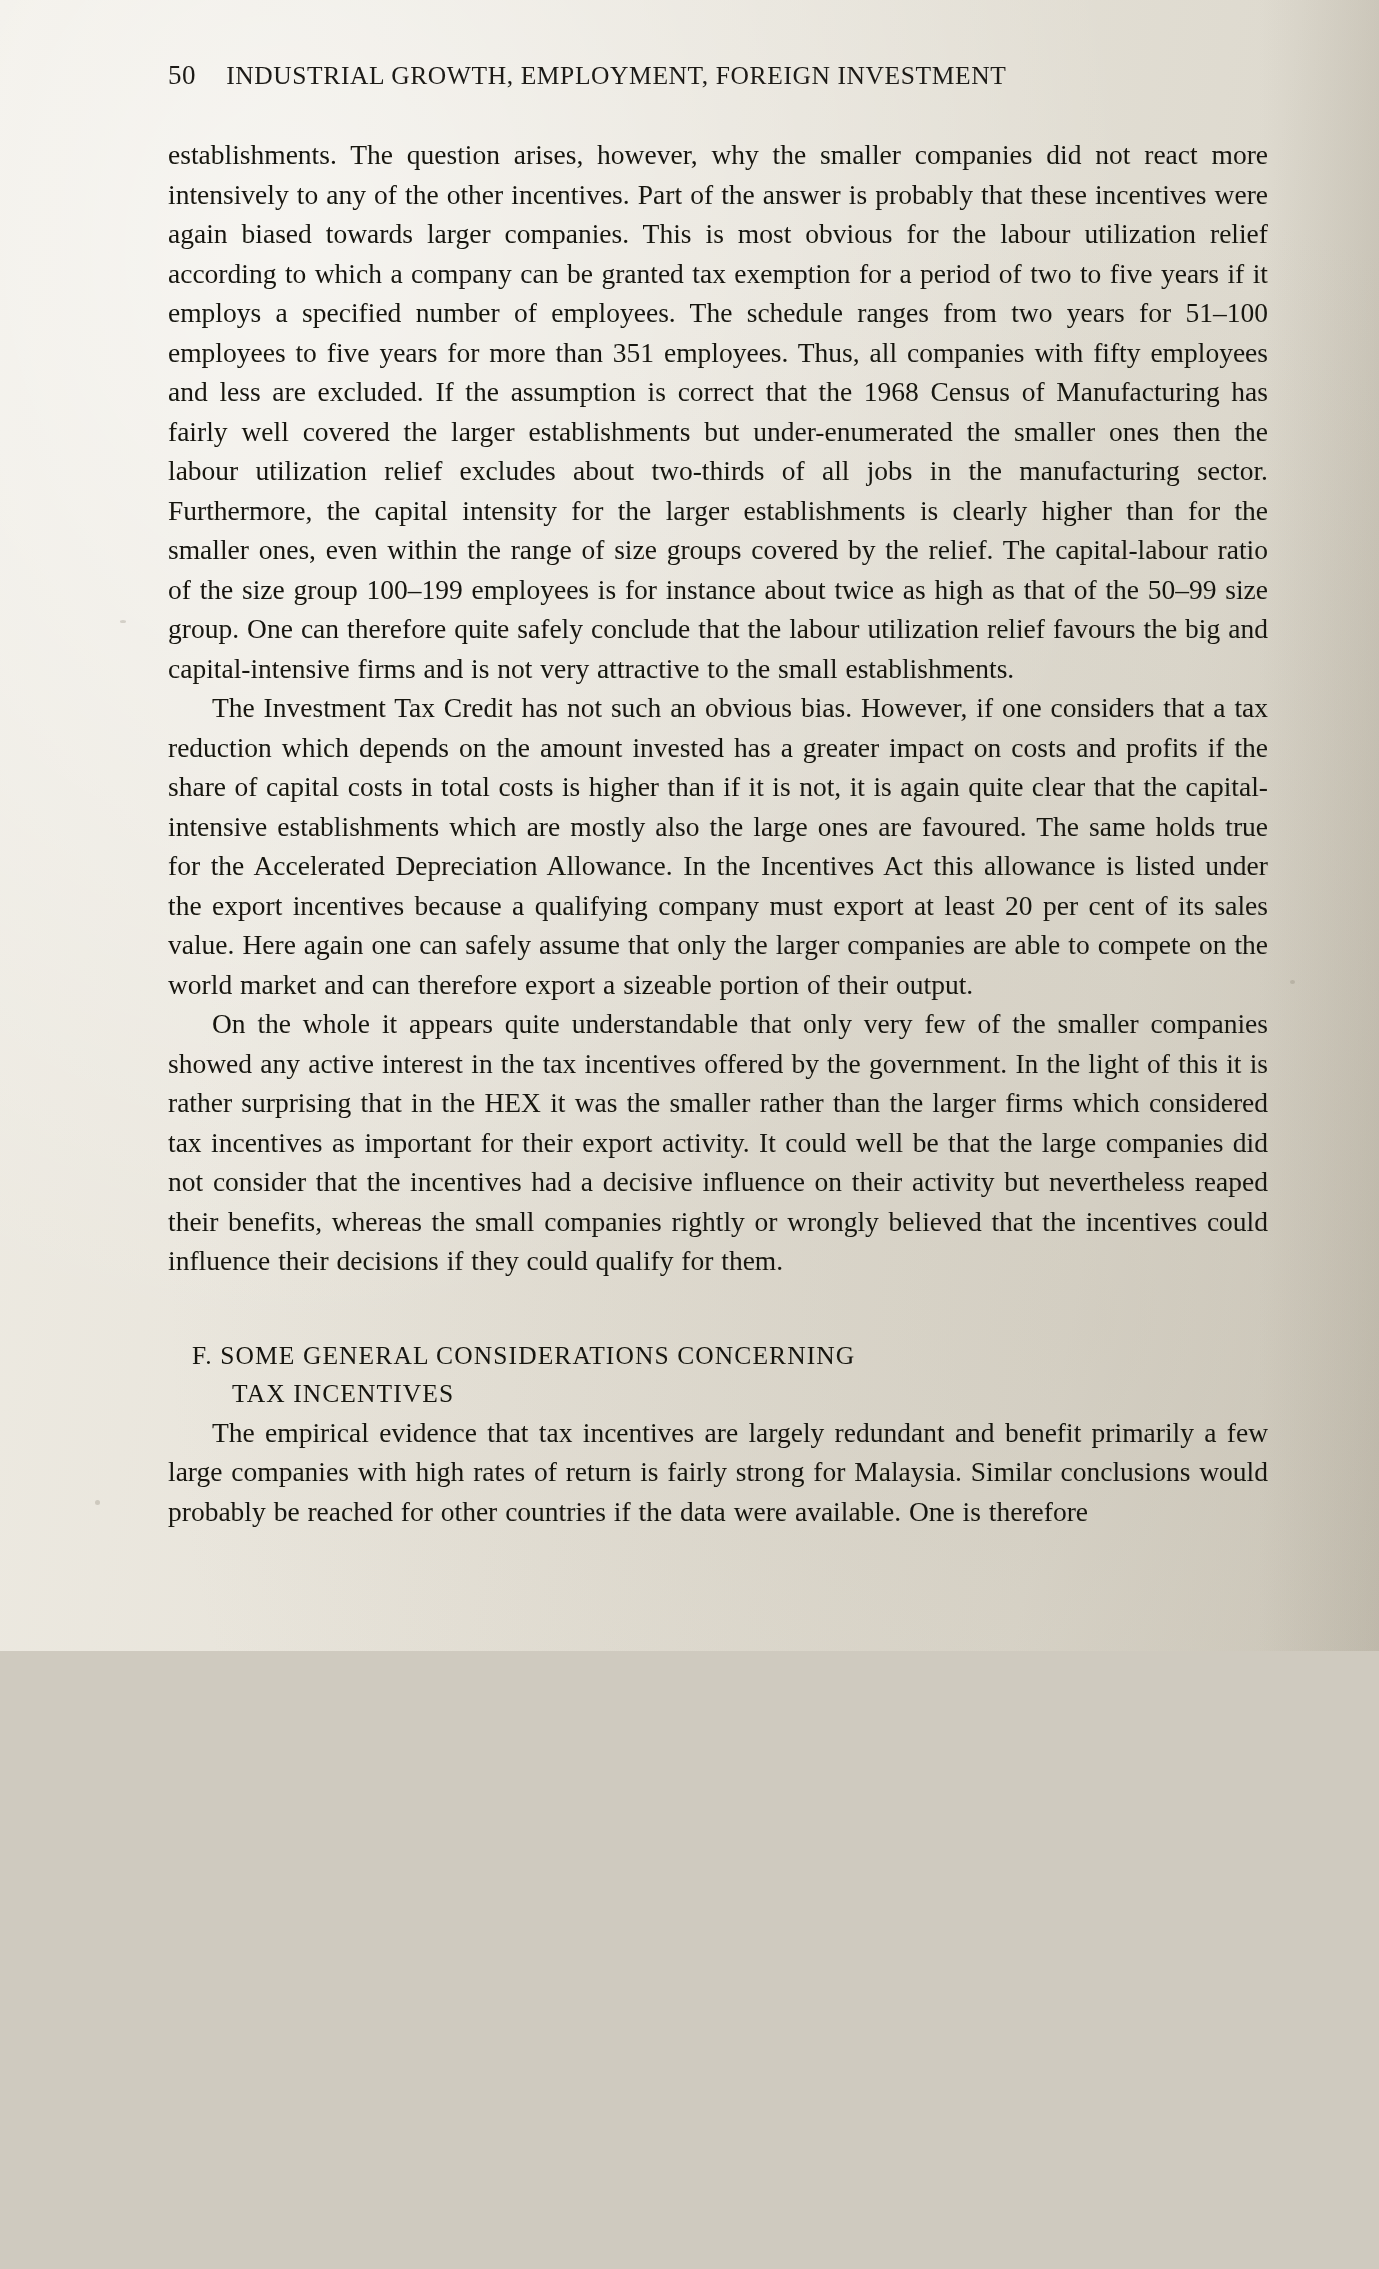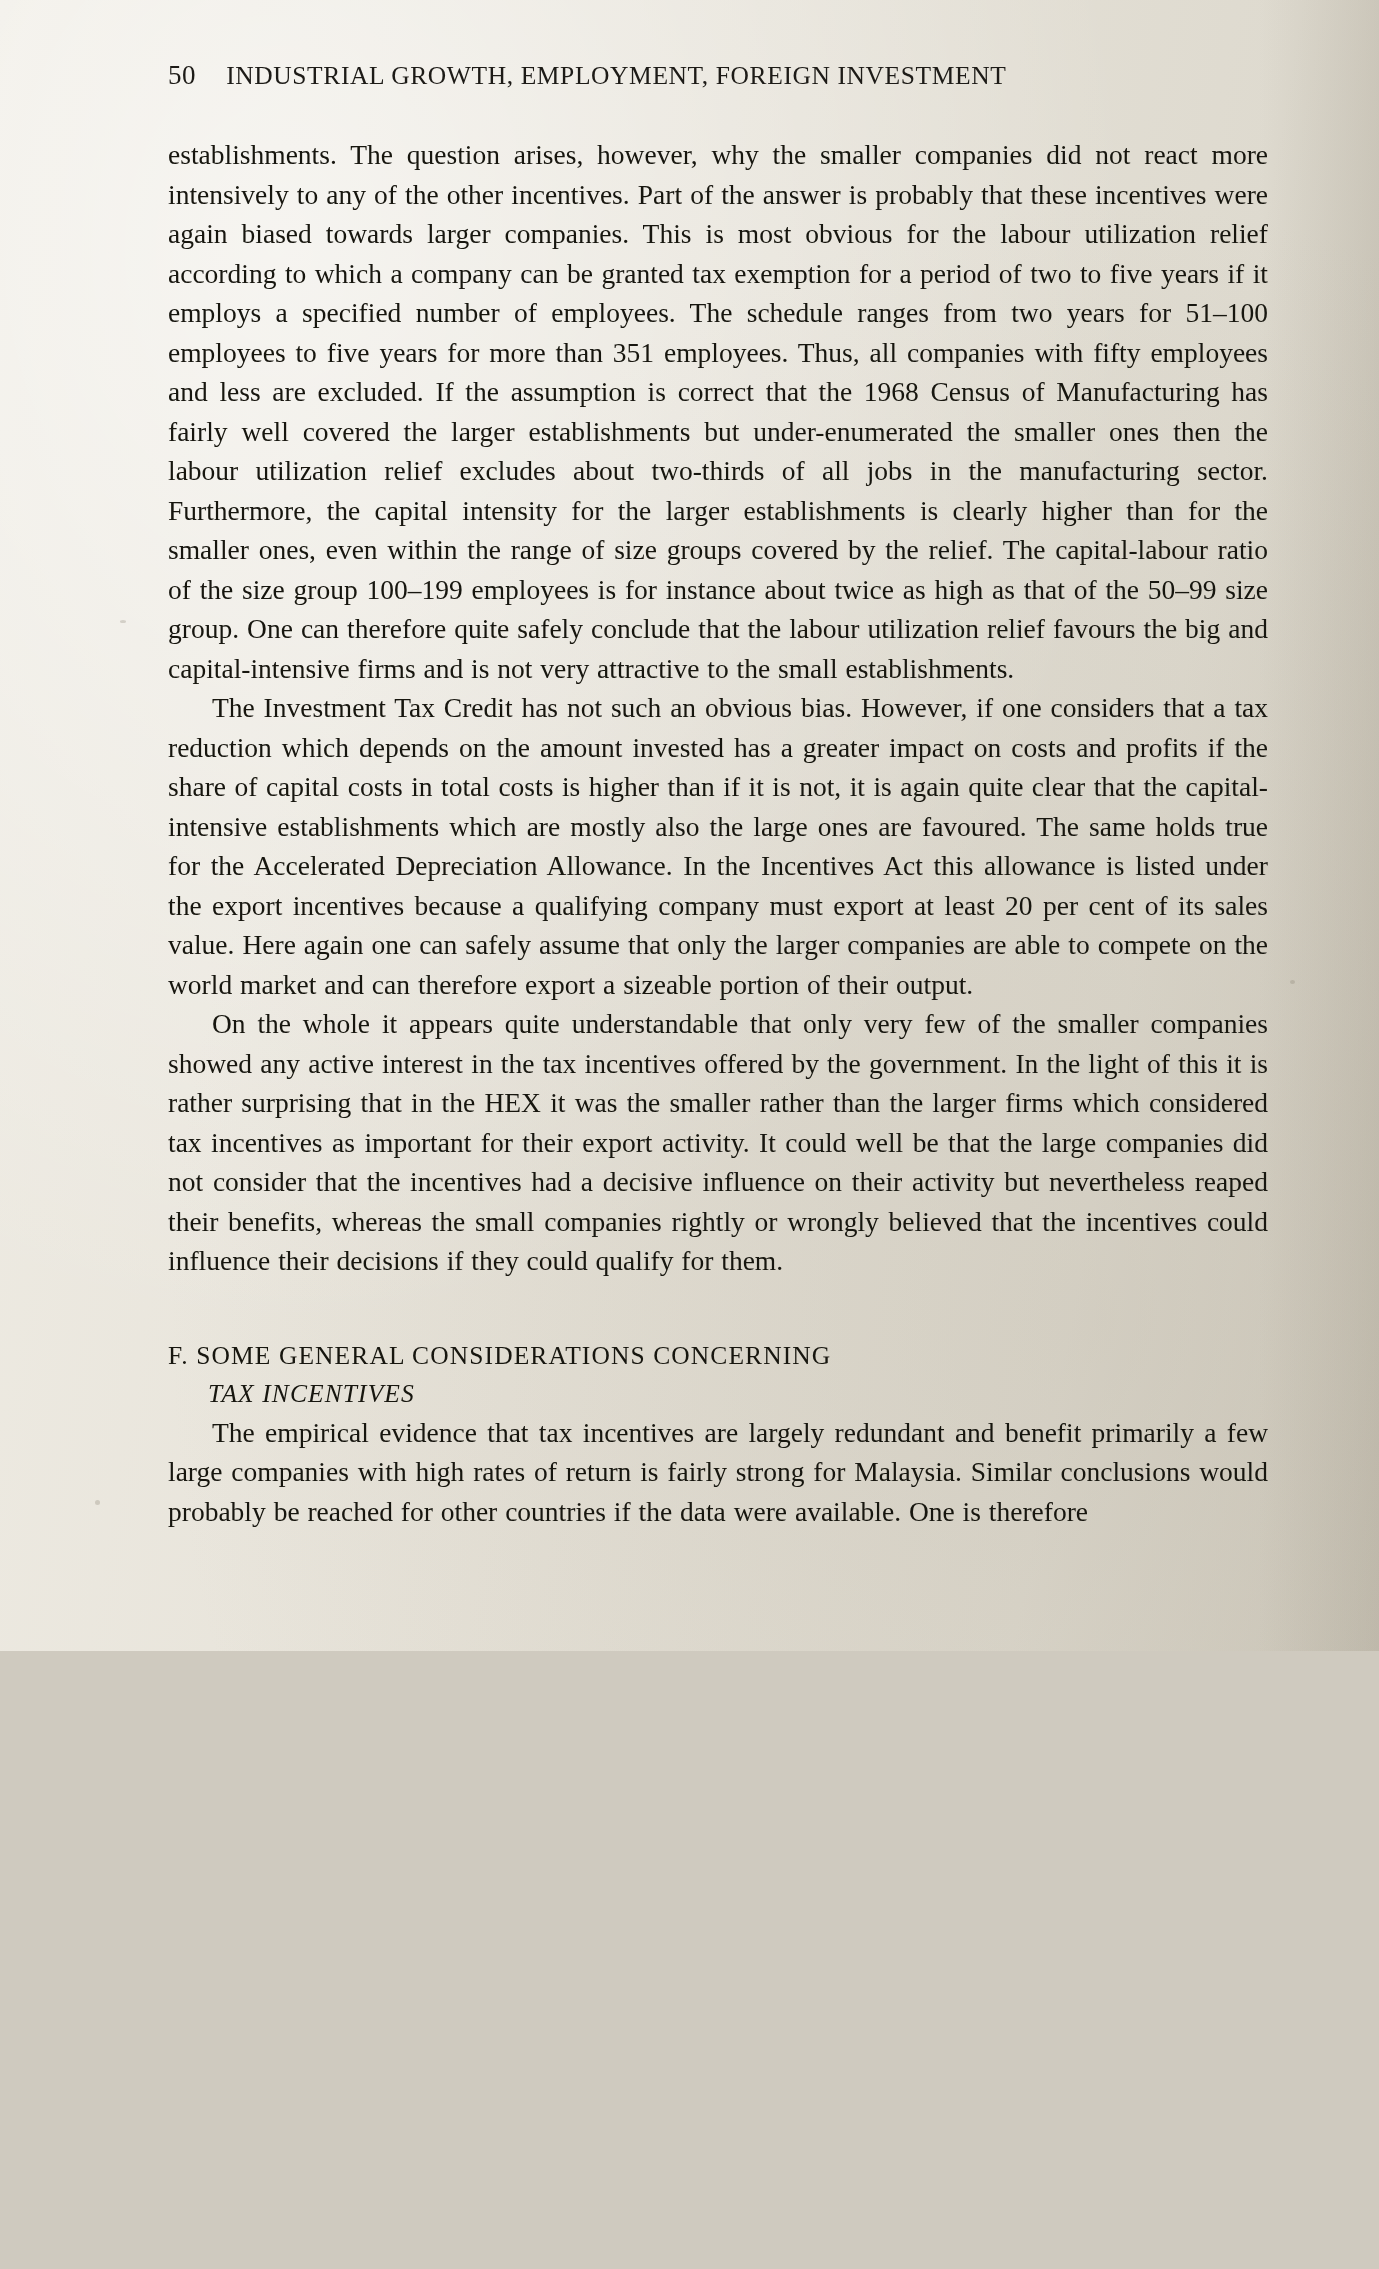--- a/index.html
+++ b/index.html
@@ -62,25 +62,25 @@
   }
   p.indent {
     text-indent: 44px;
   }
   .section-heading {
     margin-top: 56px;
     font-size: 25.5px;
     letter-spacing: 1.1px;
     color: #17160f;
     line-height: 38px;
+    margin-left: 24px;
   }
   .section-heading .line2 {
     display: block;
     padding-left: 40px;
-    font-style: italic;
   }
   .after-heading {
     margin-top: 8px;
   }
   .dot-mark {
     position: absolute;
     left: 310px;
     top: 2196px;
     width: 4px;
     height: 4px;

